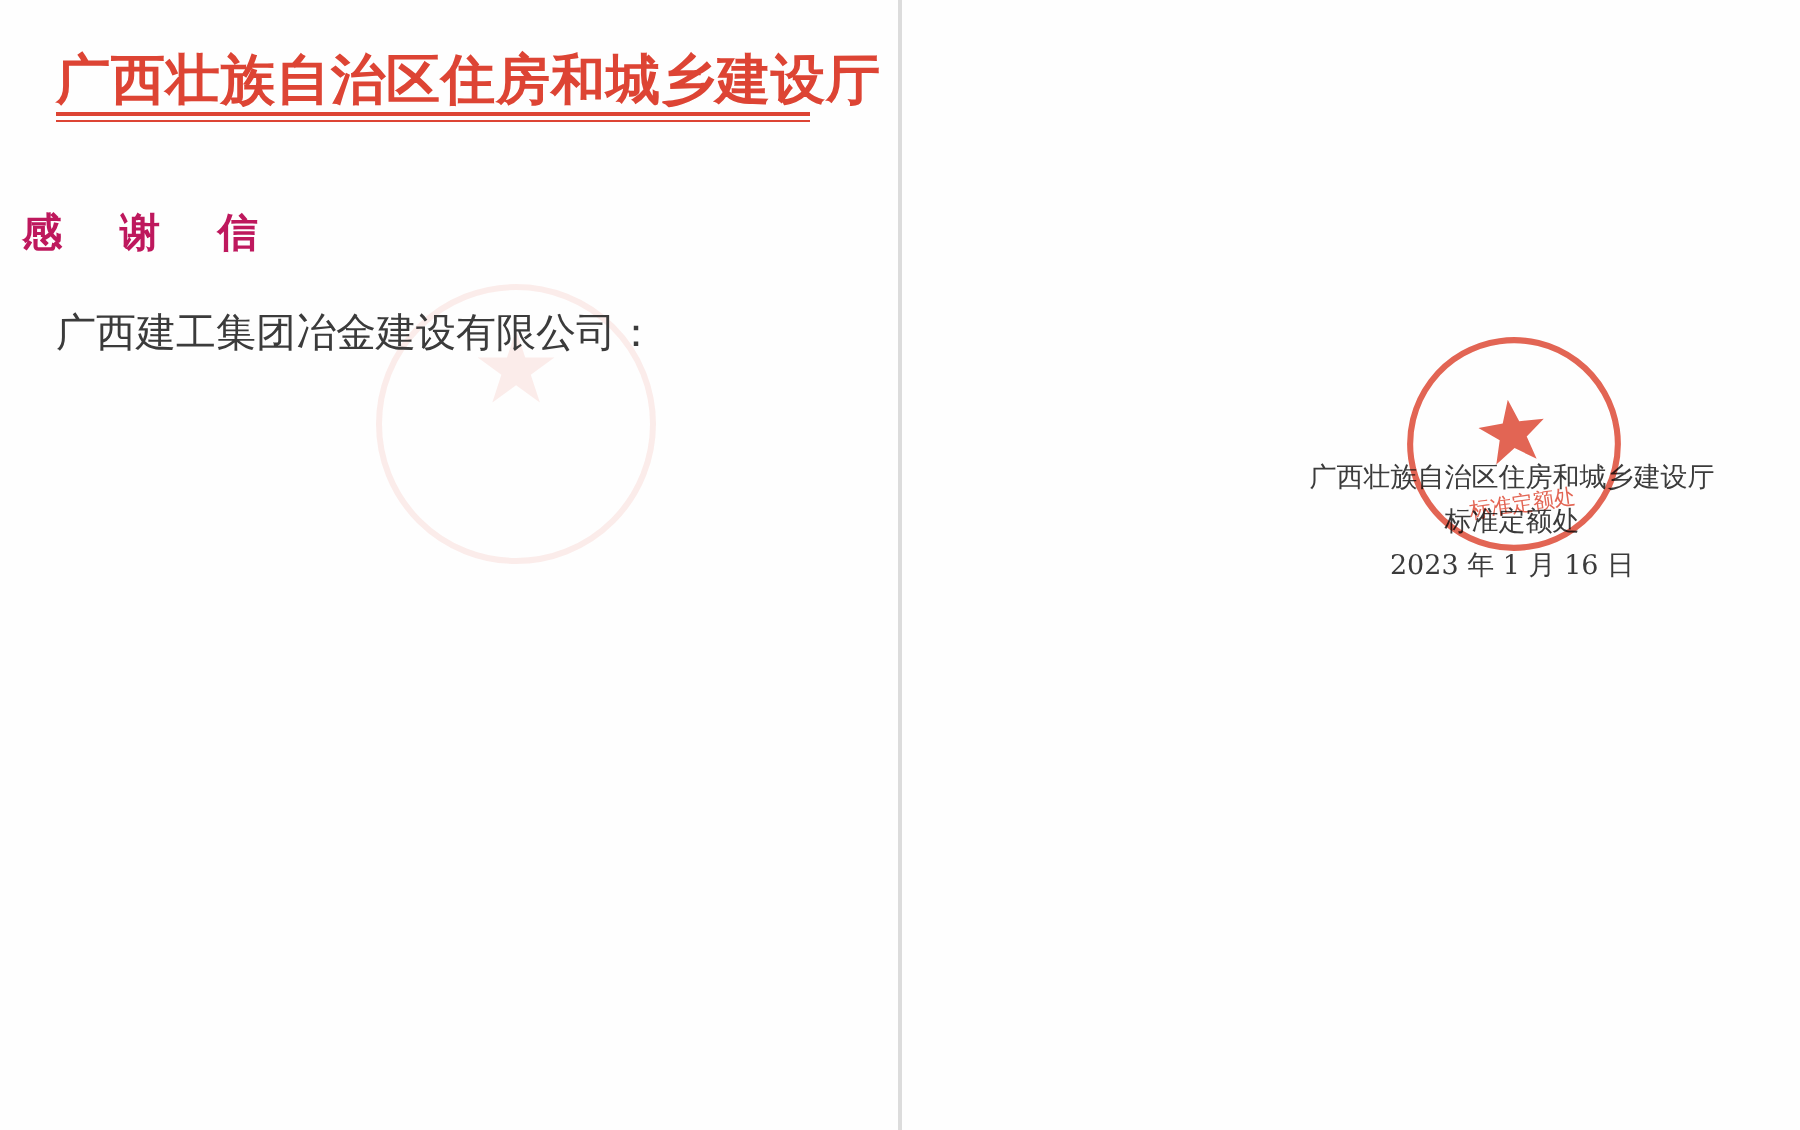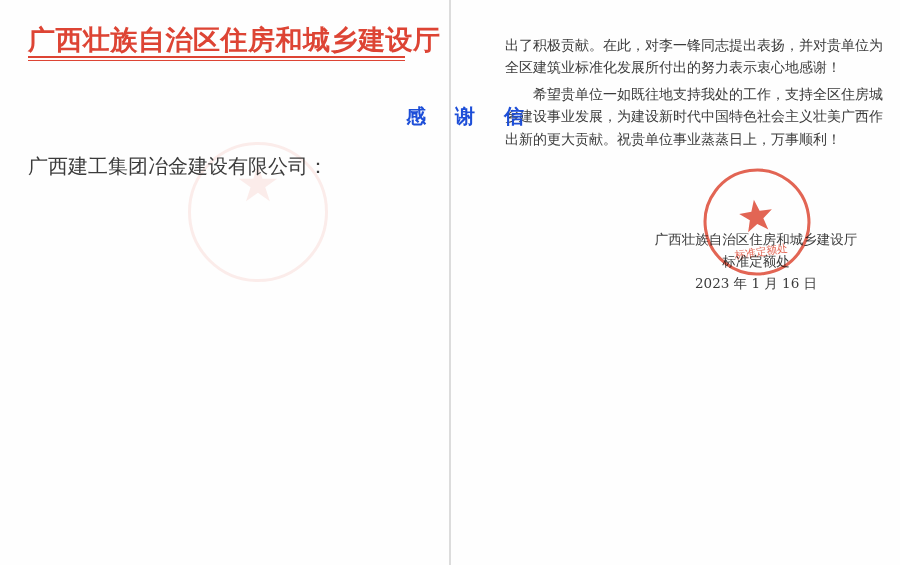--- a/index.html
+++ b/index.html
@@ -8,22 +8,22 @@
   .page{position:absolute;top:0;height:565px;background:#fefefe;}
   .page-left{left:0;width:449px;}
   .page-right{left:451px;width:449px;}
   .divider{position:absolute;left:449px;top:0;width:2px;height:565px;background:#dcdcdc;}
 
   
   .letterhead{position:absolute;left:28px;top:22px;width:404px;font-size:27px;font-weight:bold;
               color:#dd4434;letter-spacing:0.5px;white-space:nowrap;z-index:2;}
   .letterhead-rule{position:absolute;left:28px;top:56px;width:377px;height:2px;
                    border-top:2.5px solid #dd4434;border-bottom:1.5px solid #dd4434;z-index:2;}
-  .letter-title{position:absolute;left:0;top:103px;width:535px;text-align:right;
-                font-size:20px;font-weight:bold;color:#1d4ed8;letter-spacing:0.55em;text-indent:0.55em;z-index:2;}
+  .letter-title{position:absolute;left:0;top:103px;width:535px;text-align:left;
+                font-size:20px;font-weight:bold;color:#be185d;letter-spacing:0.55em;text-indent:0.55em;z-index:2;}
   .salutation{position:absolute;left:28px;top:153px;font-size:20px;z-index:2;}
 
   
   .body-left{position:absolute;left:28px;top:175px;width:409px;z-index:2;}
   .body-right{position:absolute;left:54px;top:34px;width:378px;z-index:1;}
   p.para{margin:0 0 4px 0;font-size:14px;line-height:21.9px;text-align:justify;text-indent:2em;color:#3b3b3b;}
   .body-right p.para{line-height:22.4px;}
   p.para.no-indent{text-indent:0;}
 
   
@@ -53,24 +53,20 @@
     <div class="letterhead-rule"></div>
     <div class="letter-title">感 谢 信</div>
     <div class="salutation">广西建工集团冶金建设有限公司：</div>
     <div class="body-left">
     </div>
   </section>
 
   <div class="divider"></div>
 
   <section class="page page-right">
-    <div class="body-right">
-      <p class="para no-indent">出了积极贡献。在此，对李一锋同志提出表扬，并对贵单位为全区建筑业标准化发展所付出的努力表示衷心地感谢！</p>
-      <p class="para">希望贵单位一如既往地支持我处的工作，支持全区住房城乡建设事业发展，为建设新时代中国特色社会主义壮美广西作出新的更大贡献。祝贵单位事业蒸蒸日上，万事顺利！</p>
-    </div>
 
     <div class="sig-block">
       <div class="sig-line">广西壮族自治区住房和城乡建设厅</div>
       <div class="sig-line">标准定额处</div>
       <div class="sig-line">2023 年 1 月 16 日</div>
     </div>
 
     <svg class="seal" viewBox="0 0 110 110">
       <circle cx="55" cy="55" r="51" fill="none" stroke="#e0503c" stroke-width="3"></circle>
       <defs>

